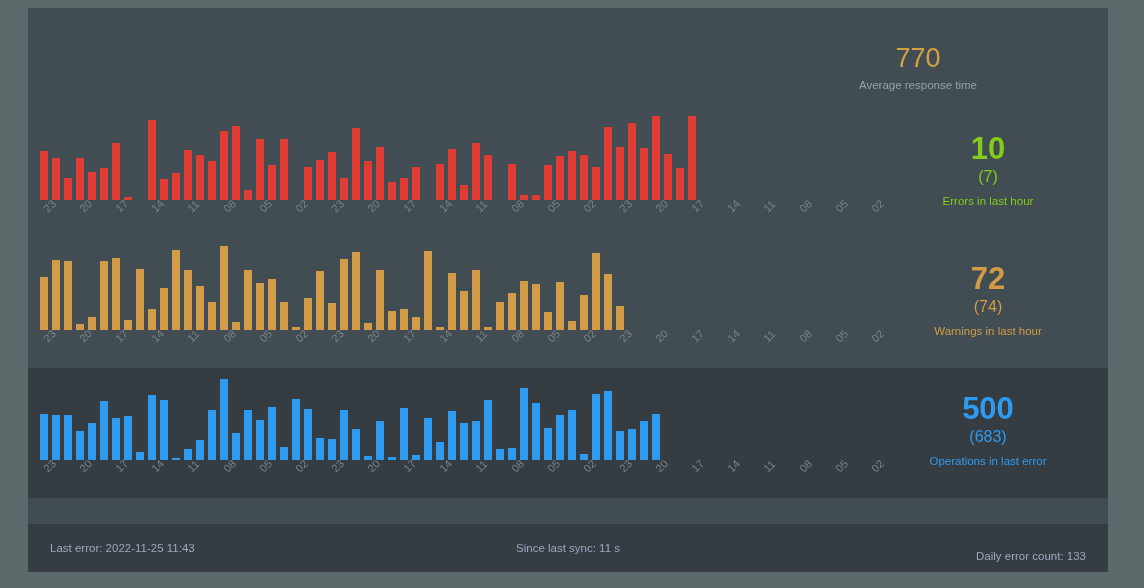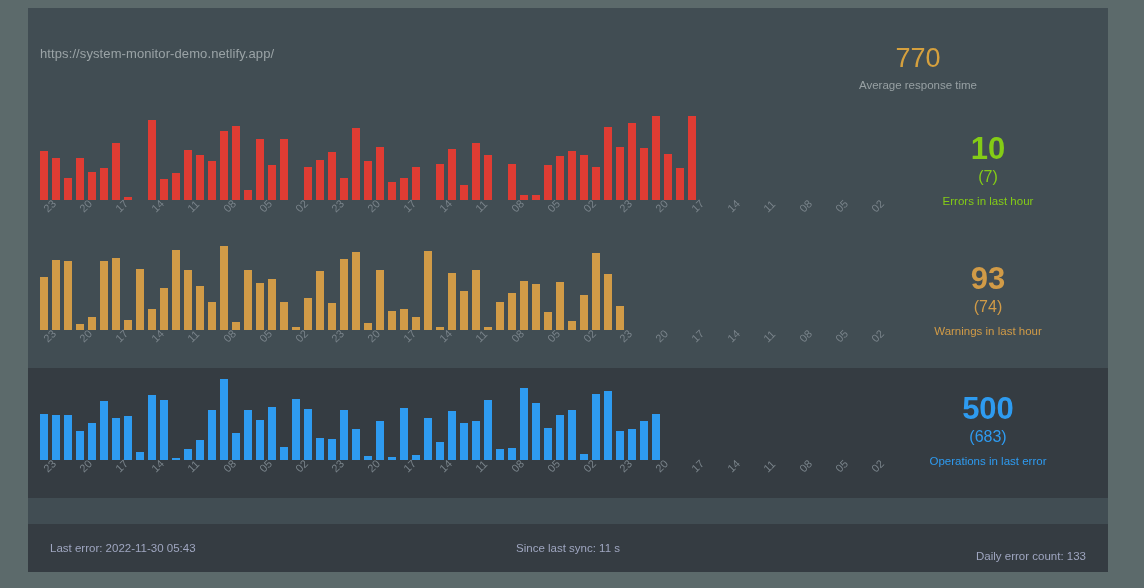--- a/index.html
+++ b/index.html
@@ -175,21 +175,20 @@
   .footer .f-left   { position: absolute; left: 22px; }
   .footer .f-center { position: absolute; left: 50%; transform: translateX(-50%); }
   .footer .f-right  { position: absolute; right: 22px; margin-top: 16px; }
 </style>
 </head>
 <body>
 
 <div class="app-window">
 
   <div class="header">
-    <div class="page-url">https://system-monitor-demo.netlify.app/</div>
 
     <div class="header-stat">
       <div class="value">770</div>
       <div class="label">Average response time</div>
     </div>
   </div>
 
   <div class="chart-rows">
 
     <div class="chart-row row-errors">
@@ -791,21 +790,21 @@
             <div class="tick-slot"></div>
             <div class="tick-slot"></div>
             <div class="tick-slot">
               <span>02</span>
             </div>
             <div class="tick-slot"></div>
             <div class="tick-slot"></div>
           </div>
       </div>
       <div class="side-stat" style="color: rgb(209, 155, 71);">
-        <div class="big">93</div>
+        <div class="big">72</div>
         <div class="sub">(74)</div>
         <div class="caption">Warnings in last hour</div>
       </div>
     </div>
 
     <div class="chart-row row-operations">
       <div class="chart-area">
         <div class="bars">
             <div class="bar-slot">
               <div class="bar" title="23: 55" style="height: 55%; background: rgb(46, 155, 240);"></div>
@@ -1110,18 +1109,18 @@
       <div class="side-stat" style="color: rgb(46, 155, 240);">
         <div class="big">500</div>
         <div class="sub">(683)</div>
         <div class="caption">Operations in last error</div>
       </div>
     </div>
 
   </div>
 
   <div class="footer">
-    <div class="f-left">Last error: 2022-11-30 05:43</div>
+    <div class="f-left">Last error: 2022-11-25 11:43</div>
     <div class="f-center">Since last sync: 11 s</div>
     <div class="f-right">Daily error count: 133</div>
   </div>
 
 </div>
 
 </body></html>

